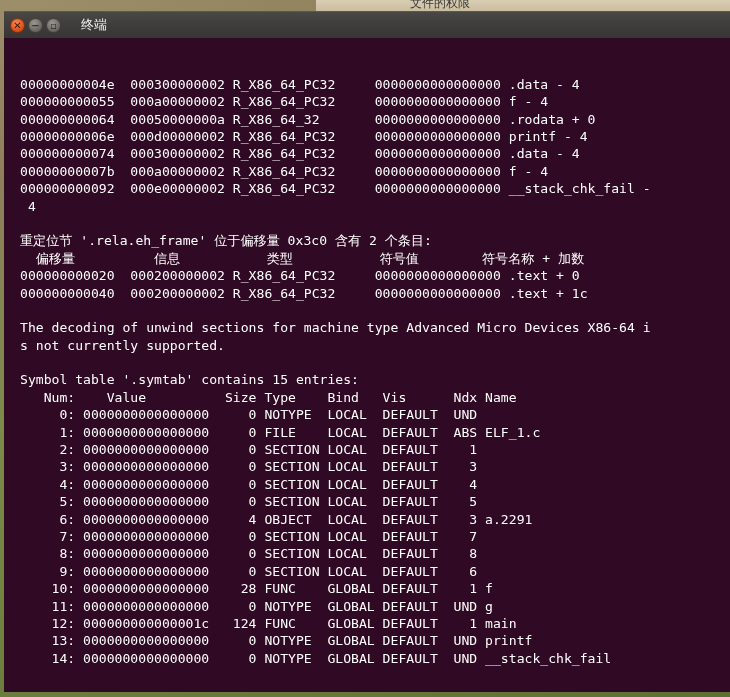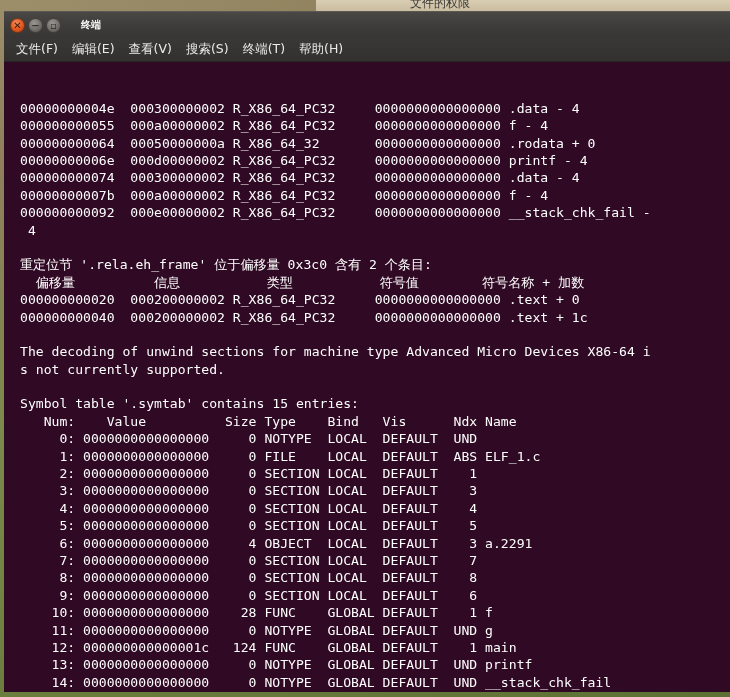--- a/index.html
+++ b/index.html
@@ -90,23 +90,23 @@
     font-size: 10px;
     line-height: 13px;
     text-align: center;
     font-weight: bold;
   }
   .wbtn-min .wbtn-glyph, .wbtn-max .wbtn-glyph { color: #2e2c2a; }
 
   #window-title {
     margin-left: 17px;
     font-family: "DejaVu Sans", sans-serif;
-    font-size: 10px;
+    font-size: 13px;
     color: #f2f0ee;
-    font-weight: bold;
+    font-weight: normal;
     white-space: nowrap;
   }
 
   #menubar {
     height: 24px;
     flex: 0 0 24px;
     background: linear-gradient(to bottom, #3a3836 0%, #333130 100%);
     border-bottom: 1px solid #272524;
     display: flex;
     align-items: center;
@@ -154,28 +154,20 @@
       </div>
       <div class="wbtn wbtn-min">
         <span class="wbtn-glyph">−</span>
       </div>
       <div class="wbtn wbtn-max">
         <span class="wbtn-glyph">▫</span>
       </div>
       <div id="window-title">终端</div>
     </div>
 
-    <div id="menubar">
-      <div class="menu-item">文件(F)</div>
-      <div class="menu-item">编辑(E)</div>
-      <div class="menu-item">查看(V)</div>
-      <div class="menu-item">搜索(S)</div>
-      <div class="menu-item">终端(T)</div>
-      <div class="menu-item">帮助(H)</div>
-    </div>
 
     <div id="terminal">
       <div id="term-lines"><div class="ln">00000000004e  000300000002 R_X86_64_PC32     0000000000000000 .data - 4</div><div class="ln">000000000055  000a00000002 R_X86_64_PC32     0000000000000000 f - 4</div><div class="ln">000000000064  00050000000a R_X86_64_32       0000000000000000 .rodata + 0</div><div class="ln">00000000006e  000d00000002 R_X86_64_PC32     0000000000000000 printf - 4</div><div class="ln">000000000074  000300000002 R_X86_64_PC32     0000000000000000 .data - 4</div><div class="ln">00000000007b  000a00000002 R_X86_64_PC32     0000000000000000 f - 4</div><div class="ln">000000000092  000e00000002 R_X86_64_PC32     0000000000000000 __stack_chk_fail -</div><div class="ln"> 4</div><div class="ln"></div><div class="ln">重定位节 '.rela.eh_frame' 位于偏移量 0x3c0 含有 2 个条目:</div><div class="ln">  偏移量          信息           类型           符号值        符号名称 + 加数</div><div class="ln">000000000020  000200000002 R_X86_64_PC32     0000000000000000 .text + 0</div><div class="ln">000000000040  000200000002 R_X86_64_PC32     0000000000000000 .text + 1c</div><div class="ln"></div><div class="ln">The decoding of unwind sections for machine type Advanced Micro Devices X86-64 i</div><div class="ln">s not currently supported.</div><div class="ln"></div><div class="ln">Symbol table '.symtab' contains 15 entries:</div><div class="ln">   Num:    Value          Size Type    Bind   Vis      Ndx Name</div><div class="ln">     0: 0000000000000000     0 NOTYPE  LOCAL  DEFAULT  UND </div><div class="ln">     1: 0000000000000000     0 FILE    LOCAL  DEFAULT  ABS ELF_1.c</div><div class="ln">     2: 0000000000000000     0 SECTION LOCAL  DEFAULT    1 </div><div class="ln">     3: 0000000000000000     0 SECTION LOCAL  DEFAULT    3 </div><div class="ln">     4: 0000000000000000     0 SECTION LOCAL  DEFAULT    4 </div><div class="ln">     5: 0000000000000000     0 SECTION LOCAL  DEFAULT    5 </div><div class="ln">     6: 0000000000000000     4 OBJECT  LOCAL  DEFAULT    3 a.2291</div><div class="ln">     7: 0000000000000000     0 SECTION LOCAL  DEFAULT    7 </div><div class="ln">     8: 0000000000000000     0 SECTION LOCAL  DEFAULT    8 </div><div class="ln">     9: 0000000000000000     0 SECTION LOCAL  DEFAULT    6 </div><div class="ln">    10: 0000000000000000    28 FUNC    GLOBAL DEFAULT    1 f</div><div class="ln">    11: 0000000000000000     0 NOTYPE  GLOBAL DEFAULT  UND g</div><div class="ln">    12: 000000000000001c   124 FUNC    GLOBAL DEFAULT    1 main</div><div class="ln">    13: 0000000000000000     0 NOTYPE  GLOBAL DEFAULT  UND printf</div><div class="ln">    14: 0000000000000000     0 NOTYPE  GLOBAL DEFAULT  UND __stack_chk_fail</div><div class="ln"></div></div>
       
     </div>
 
   </div>
 </div>
 
 </body></html>

